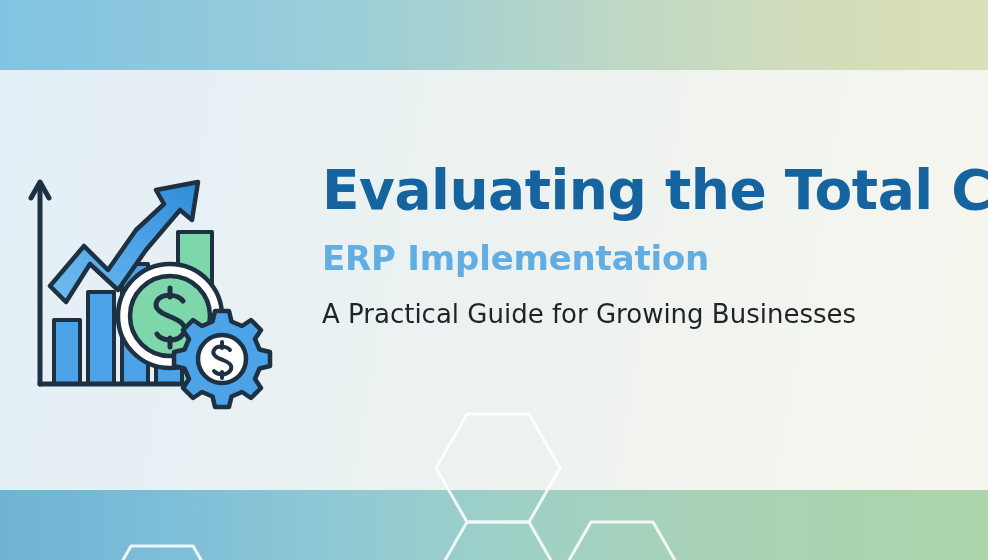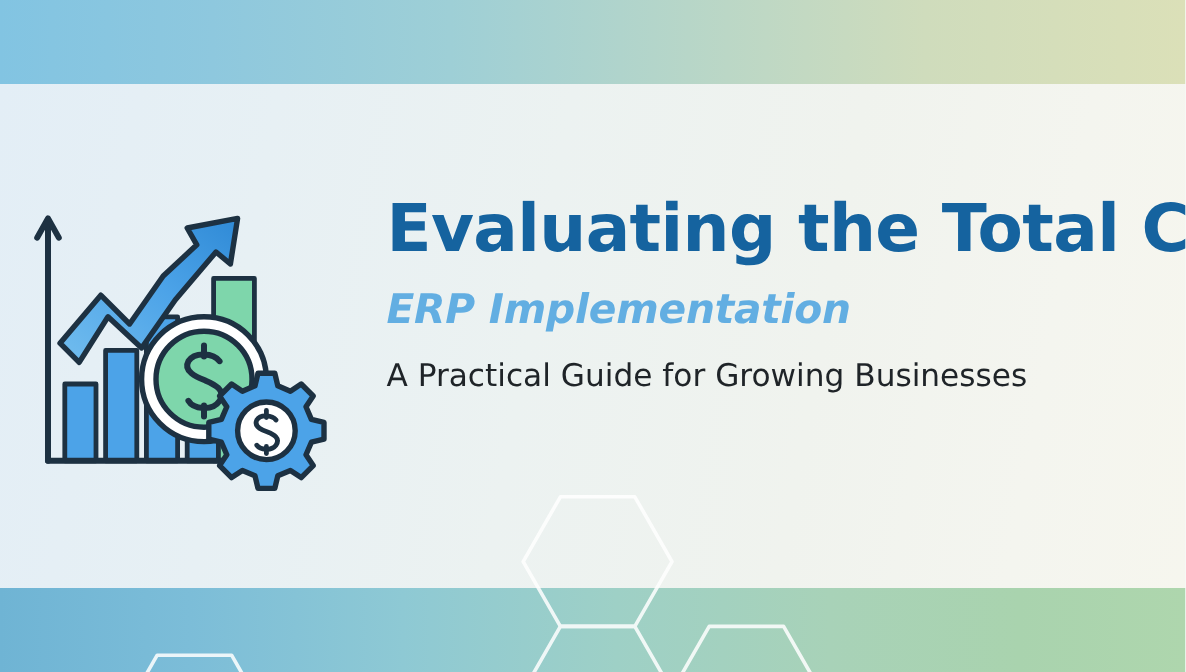--- a/index.html
+++ b/index.html
@@ -102,21 +102,20 @@
   .title-line-2 { color: #18222c; }
 
   .subtitle {
     margin-top: 16px;
     font-weight: bold;
     font-size: 34px;
     line-height: 40px;
     letter-spacing: -0.2px;
     color: #62aee2;
     white-space: nowrap;
-    font-style: italic;
   }
   .tagline {
     margin-top: 20px;
     font-weight: normal;
     font-size: 26px;
     line-height: 32px;
     color: #1f2428;
     white-space: nowrap;
   }
 </style>

